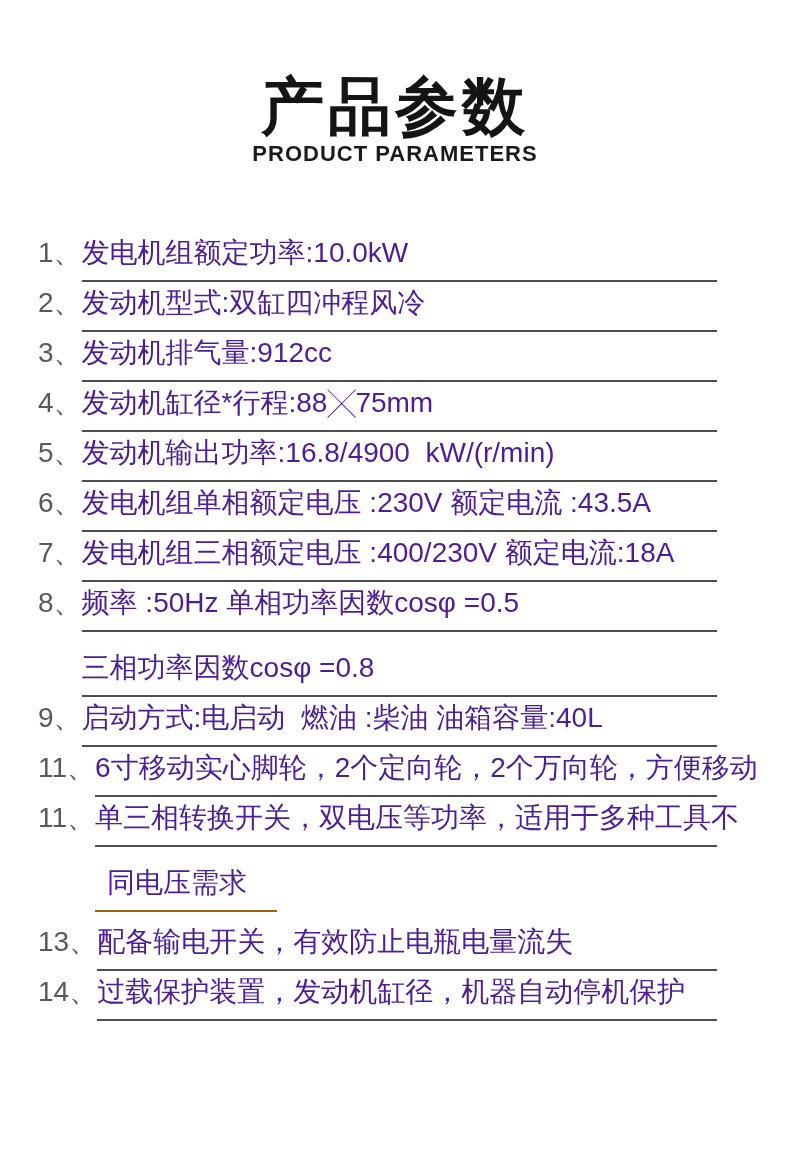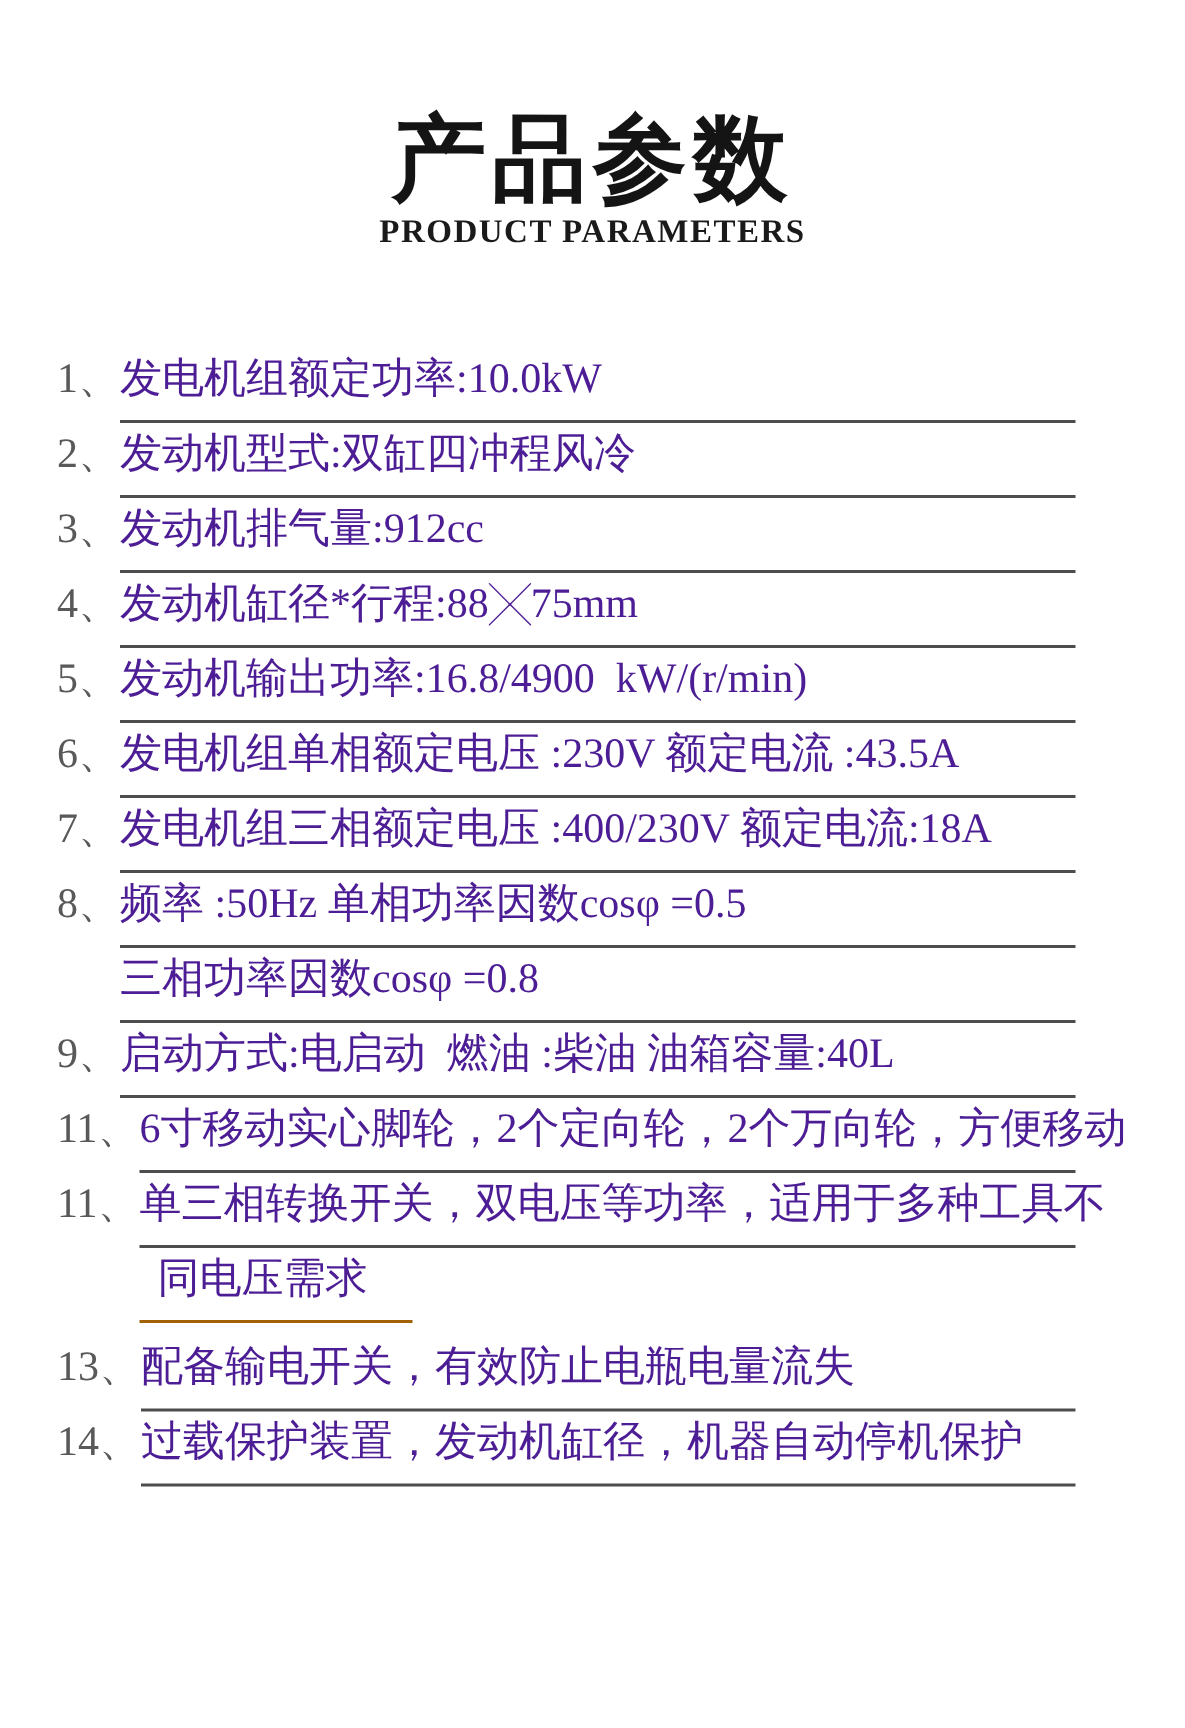--- a/index.html
+++ b/index.html
@@ -1,21 +1,21 @@
 <!DOCTYPE html>
 <html><head>
 <meta charset="utf-8">
 <style>
   html, body { margin: 0; padding: 0; background: #ffffff; }
   .page {
     width: 790px;
     height: 1136px;
     background: #ffffff;
     overflow: hidden;
-    font-family: Liberation Serif, serif;
+    font-family: Liberation Sans, sans-serif;
   }
   .header { padding-top: 72px; }
   .title {
     margin: 0;
     text-align: center;
     font-size: 63px;
     line-height: 1.1;
     font-weight: 900;
     letter-spacing: 4px;
     color: #141414;
@@ -43,21 +43,21 @@
   }
   .content { flex: 1 1 auto; min-width: 0; }
   .line {
     font-size: 28px;
     line-height: 36px;
     color: #4c1d95;
     padding-bottom: 9px;
     border-bottom: 2px solid #4d4d4d;
     white-space: pre;
   }
-  .content .line + .line { margin-top: 3px; }
+  .content .line + .line { margin-top: 18px; }
   .line.short-wrap { border-bottom: none; }
   .short-underline {
     display: inline-block;
     border-bottom: 2px solid #a16207;
     padding: 0 30px 9px 12px;
   }
 </style>
 </head>
 <body>
 

